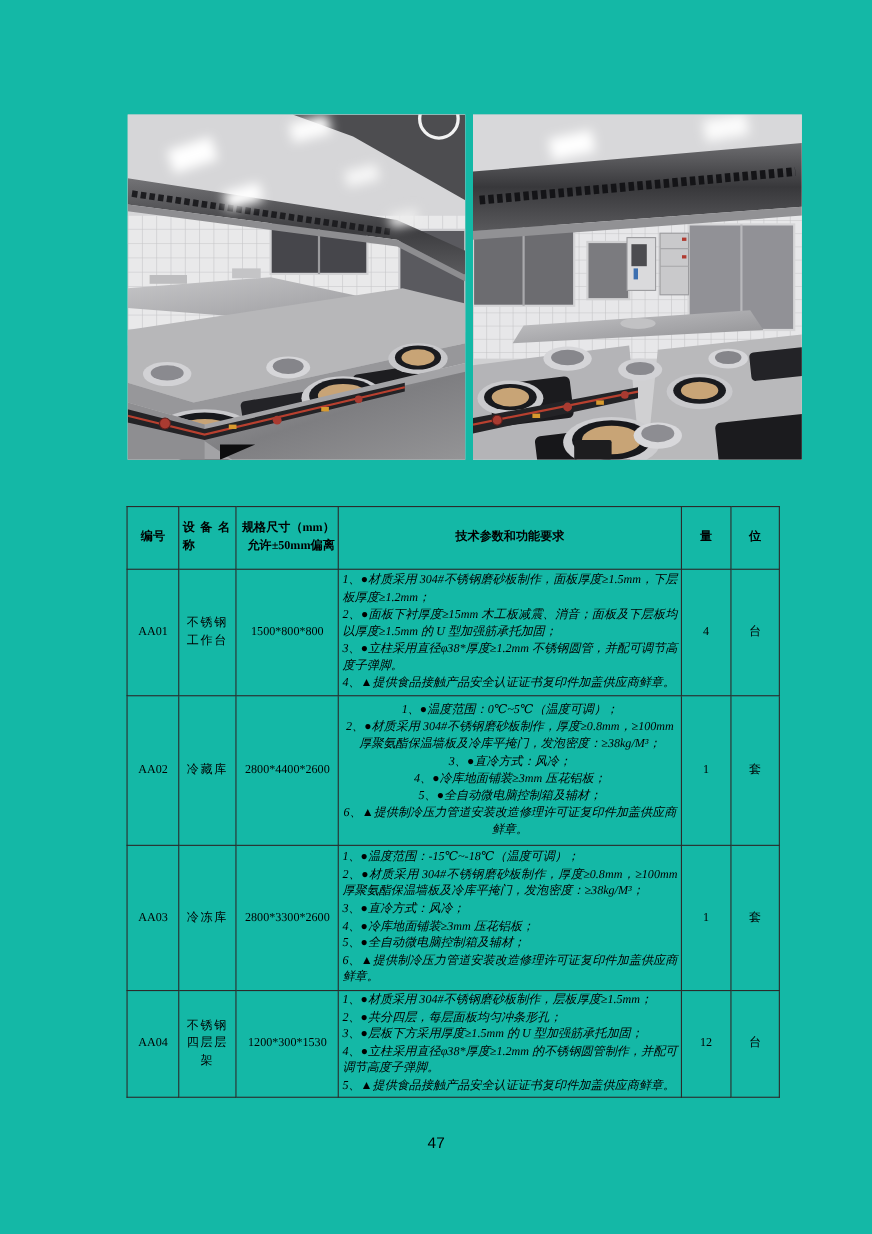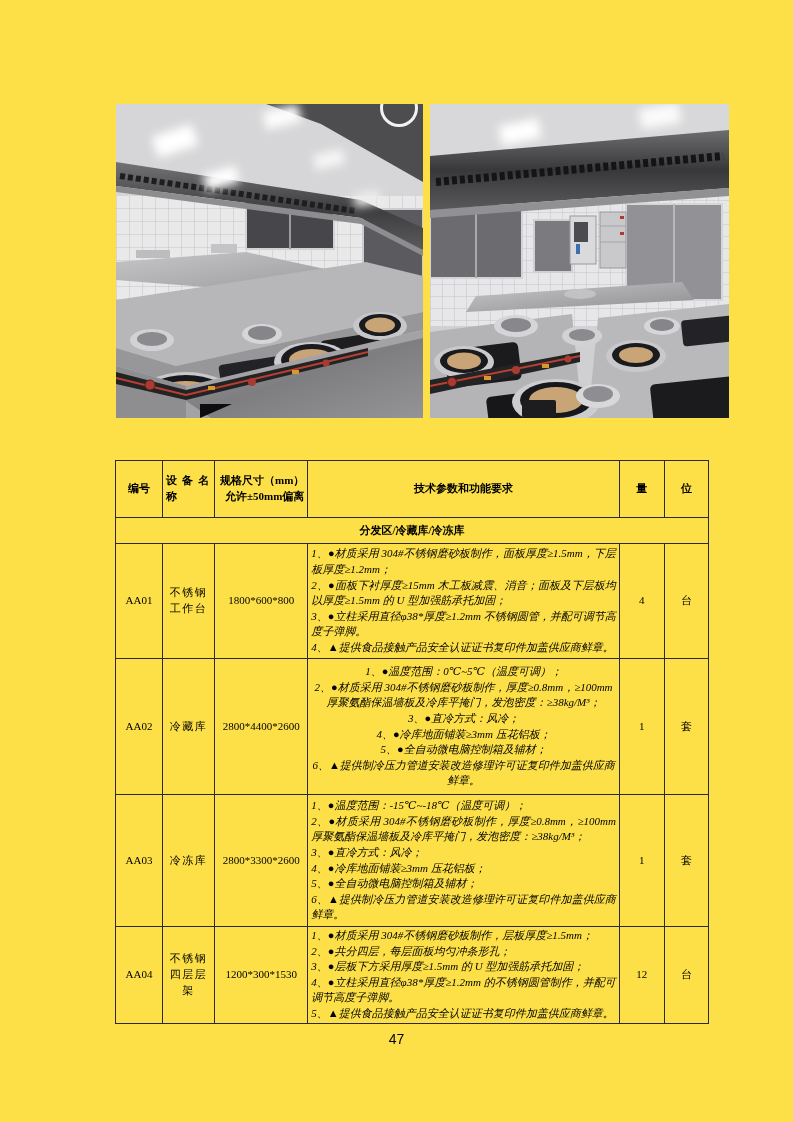--- a/index.html
+++ b/index.html
@@ -1,17 +1,17 @@
 <!DOCTYPE html>
 <html><head>
 <meta charset="utf-8">
 <style>
   html,body{margin:0;padding:0;background:#ffffff;}
   .page{
-    position:relative;width:793px;height:1122px;background:#fde047;
+    position:relative;width:793px;height:1122px;background:#14b8a6;
     font-family:"Liberation Serif","DejaVu Serif",serif;color:#000;overflow:hidden;
   }
   
   .figures{position:absolute;left:116px;top:104px;display:flex;gap:7px;}
   .figure{position:relative;overflow:hidden;background:#cfcfd1;}
   .figure.left{width:307px;height:314px;}
   .figure.right{width:299px;height:314px;}
   .figure svg{display:block;width:100%;height:100%;}
   .rotate-icon{
     position:absolute;top:-15px;right:5px;width:32px;height:32px;
@@ -273,28 +273,25 @@
       <tr class="hdr-row">
         <th class="c">编号</th>
         <th class="th-name">设备名称</th>
         <th class="th-spec">规格尺寸（mm）允许±50mm偏离</th>
         <th class="c">技术参数和功能要求</th>
         <th class="c">量</th>
         <th class="c">位</th>
       </tr>
     </thead>
     <tbody>
-      <tr class="section-row">
-        <td colspan="6">分发区/冷藏库/冷冻库</td>
-      </tr>
 
       <tr class="row-1">
         <td class="c">AA01</td>
         <td class="name-cell">不锈钢工作台</td>
-        <td class="c">1800*600*800</td>
+        <td class="c">1500*800*800</td>
         <td class="specs-cell">
           <div class="spec-line">1、●材质采用 304#不锈钢磨砂板制作，面板厚度≥1.5mm，下层板厚度≥1.2mm；</div>
           <div class="spec-line">2、●面板下衬厚度≥15mm 木工板减震、消音；面板及下层板均以厚度≥1.5mm 的 U 型加强筋承托加固；</div>
           <div class="spec-line">3、●立柱采用直径φ38*厚度≥1.2mm 不锈钢圆管，并配可调节高度子弹脚。</div>
           <div class="spec-line">4、▲提供食品接触产品安全认证证书复印件加盖供应商鲜章。</div>
         </td>
         <td class="c">4</td>
         <td class="c">台</td>
       </tr>
 

